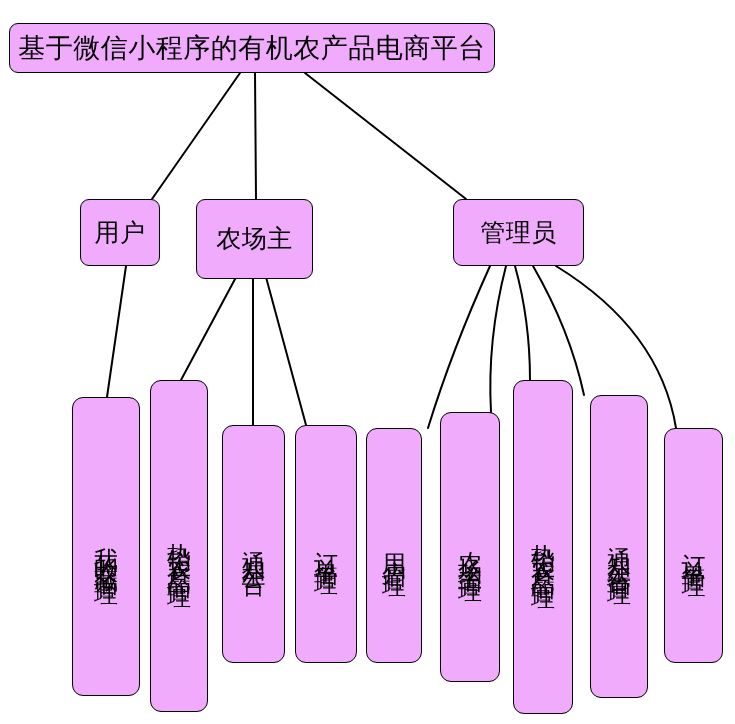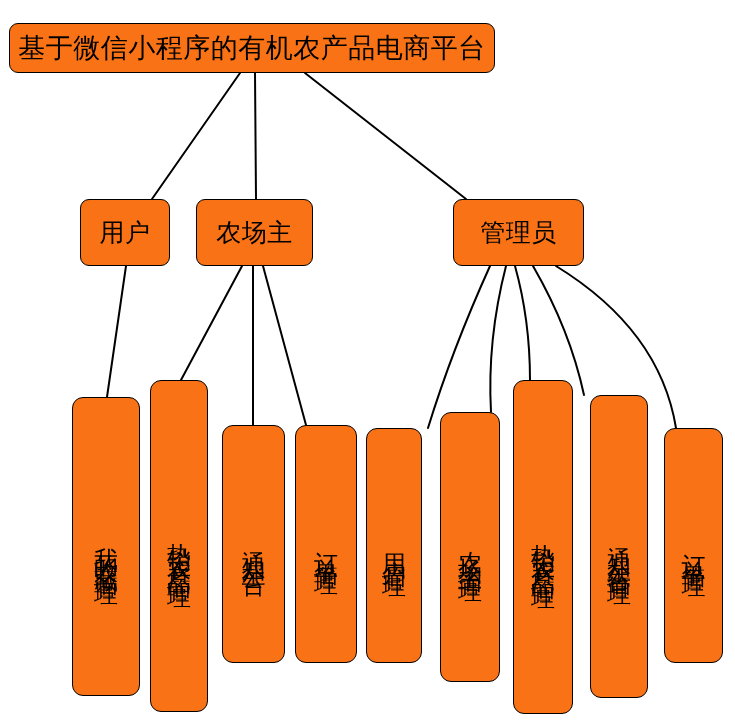--- a/index.html
+++ b/index.html
@@ -20,21 +20,21 @@
     left: 0;
     top: 0;
     width: 735px;
     height: 724px;
     pointer-events: none;
   }
   .node {
     position: absolute;
     box-sizing: border-box;
     border: 1.6px solid #000000;
-    background: #f97316;
+    background: #f0abfc;
     color: #000000;
     display: flex;
     align-items: center;
     justify-content: center;
     text-align: center;
     line-height: 1.18;
   }
   .node.root {
     border-radius: 9px;
     font-size: 27px;
@@ -75,24 +75,24 @@
       <path d="M 490,266 Q 452,350 428,428" fill="none" stroke="#000000" stroke-width="2" stroke-linecap="round"></path>
       <path d="M 506,266 Q 487,340 491,412" fill="none" stroke="#000000" stroke-width="2" stroke-linecap="round"></path>
       <path d="M 515,266 Q 530,320 530,380" fill="none" stroke="#000000" stroke-width="2" stroke-linecap="round"></path>
       <path d="M 533,266 Q 570,330 584,395" fill="none" stroke="#000000" stroke-width="2" stroke-linecap="round"></path>
       <path d="M 556,266 Q 660,330 676,428" fill="none" stroke="#000000" stroke-width="2" stroke-linecap="round"></path>
     </svg>
   <div id="nodes">
       <div class="node root" style="left: 9px; top: 23px; width: 486px; height: 50px;">
         <span class="lbl">基于微信小程序的有机农产品电商平台</span>
       </div>
-      <div class="node role" style="left: 80px; top: 199px; width: 90px; height: 67px;">
+      <div class="node role" style="left: 80px; top: 199px; width: 80px; height: 67px;">
         <span class="lbl">用户</span>
       </div>
-      <div class="node role" style="left: 196px; top: 199px; width: 117px; height: 67px;">
+      <div class="node role" style="left: 196px; top: 199px; width: 117px; height: 80px;">
         <span class="lbl">农场主</span>
       </div>
       <div class="node role" style="left: 453px; top: 199px; width: 131px; height: 67px;">
         <span class="lbl">管理员</span>
       </div>
       <div class="node leaf" style="left: 72px; top: 397px; width: 68px; height: 299px;">
         <span class="lbl">我的收藏管理</span>
       </div>
       <div class="node leaf" style="left: 150px; top: 380px; width: 58px; height: 332px;">
         <span class="lbl">热销农产品管理</span>

